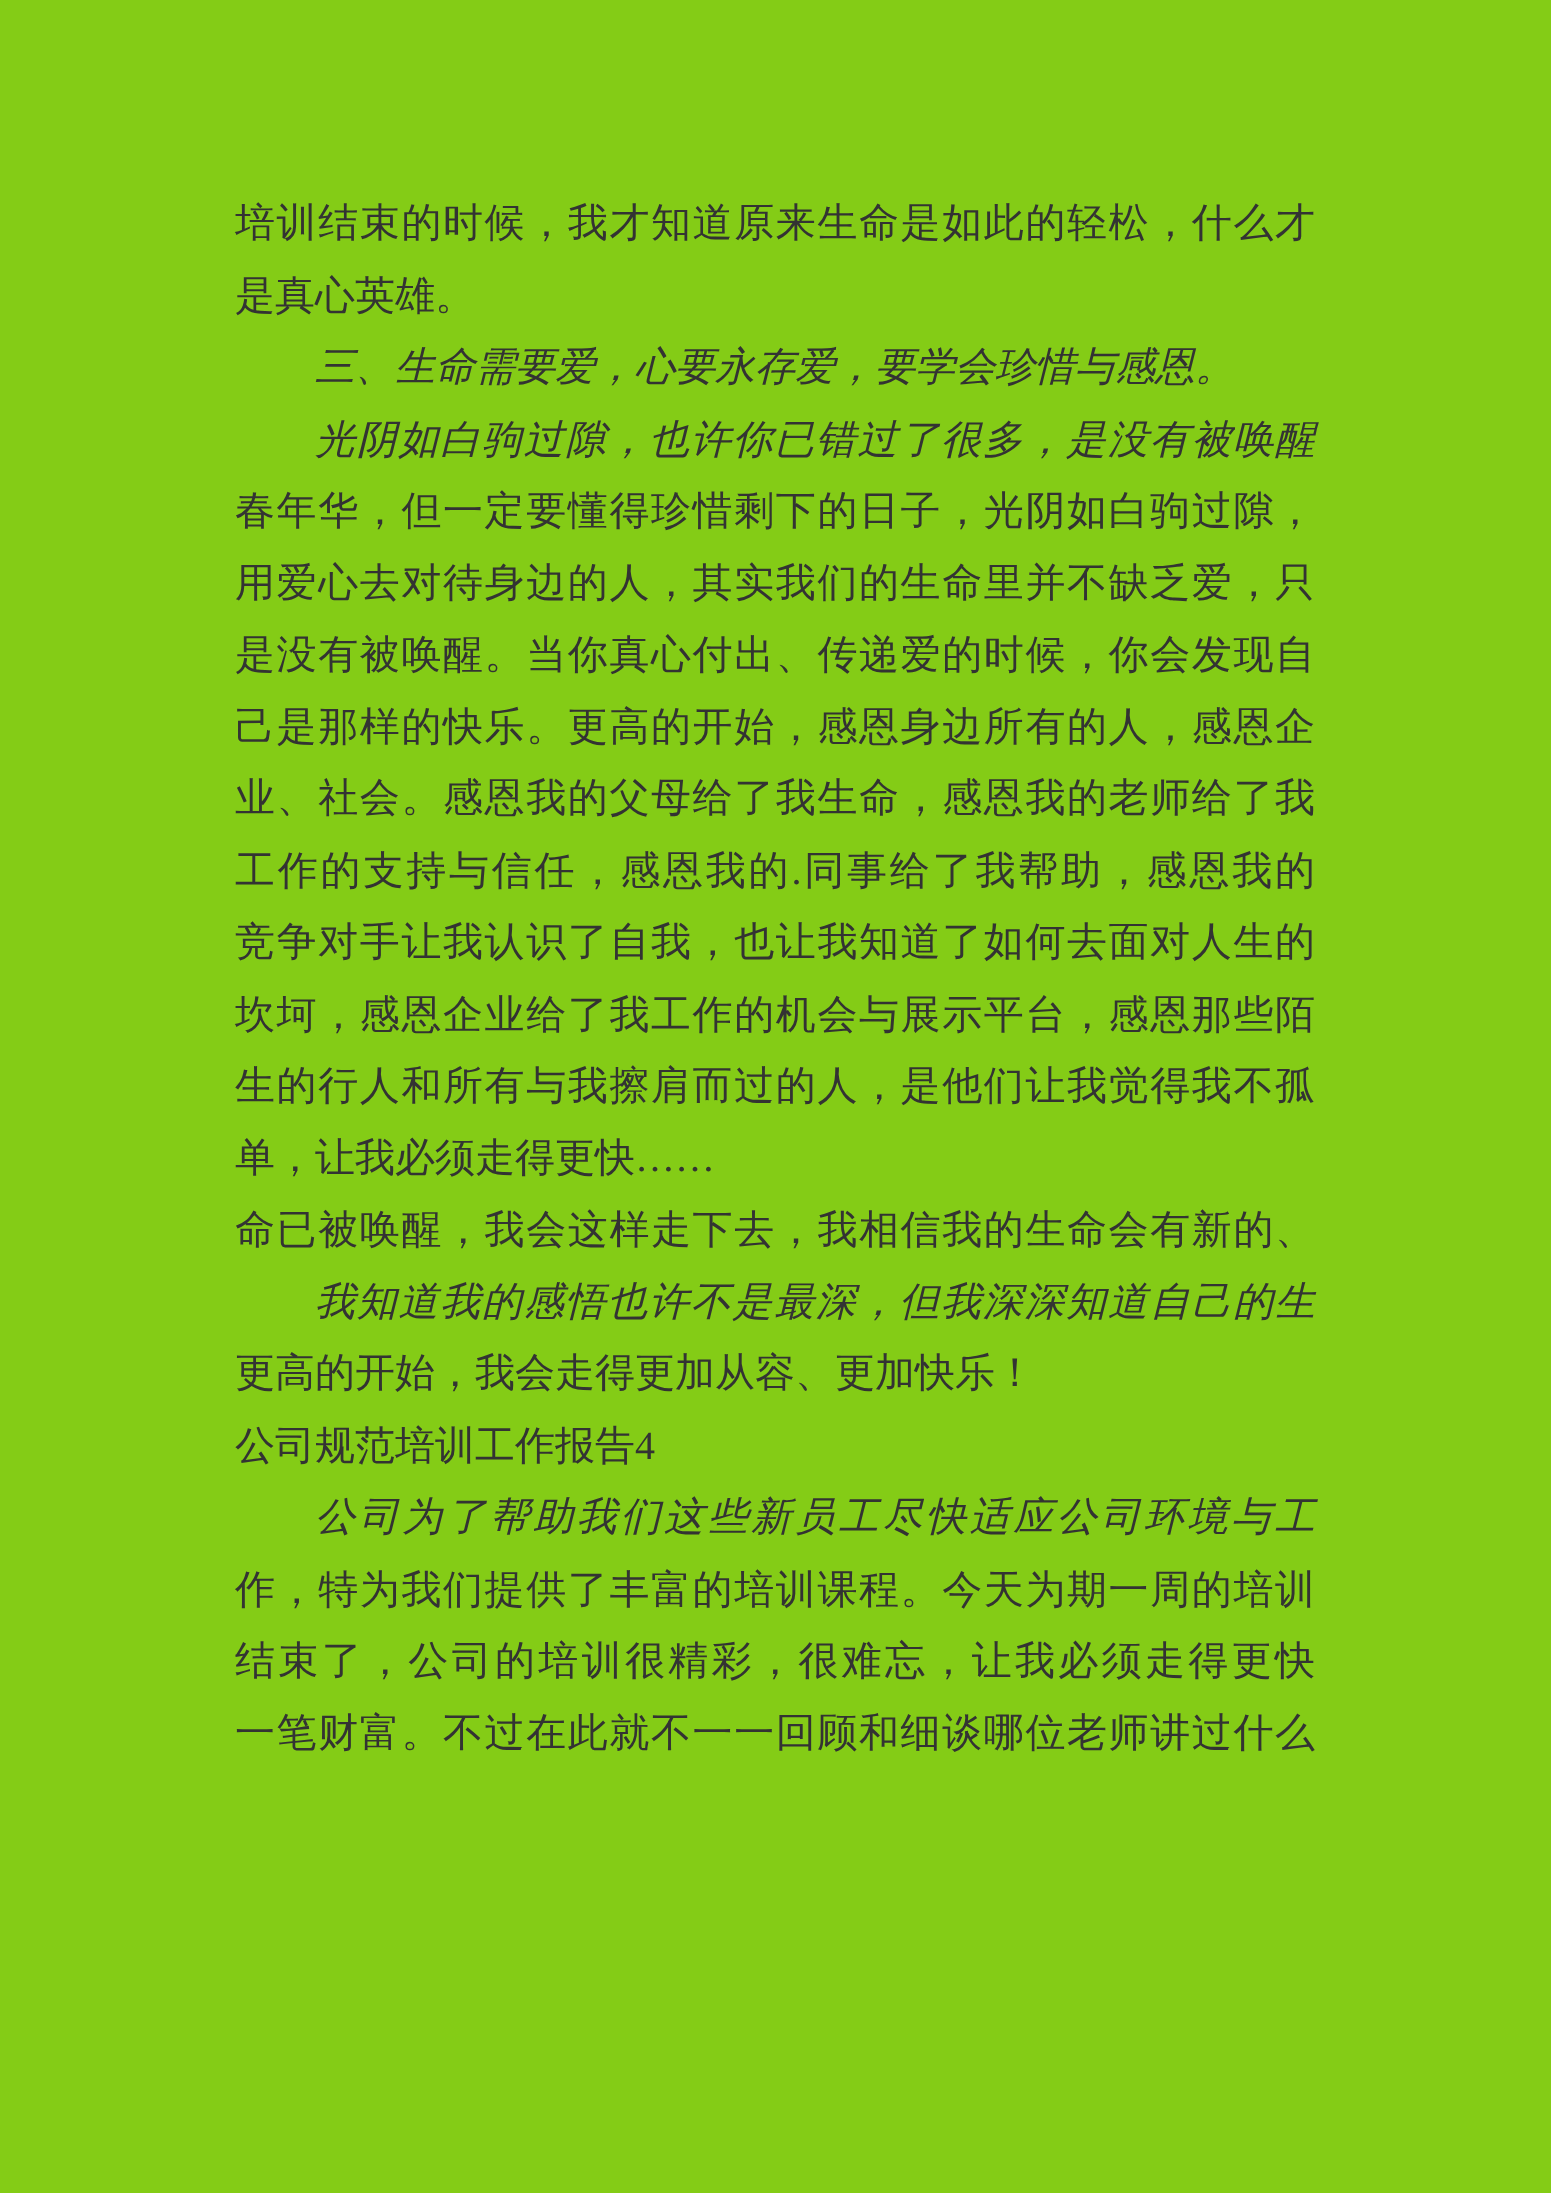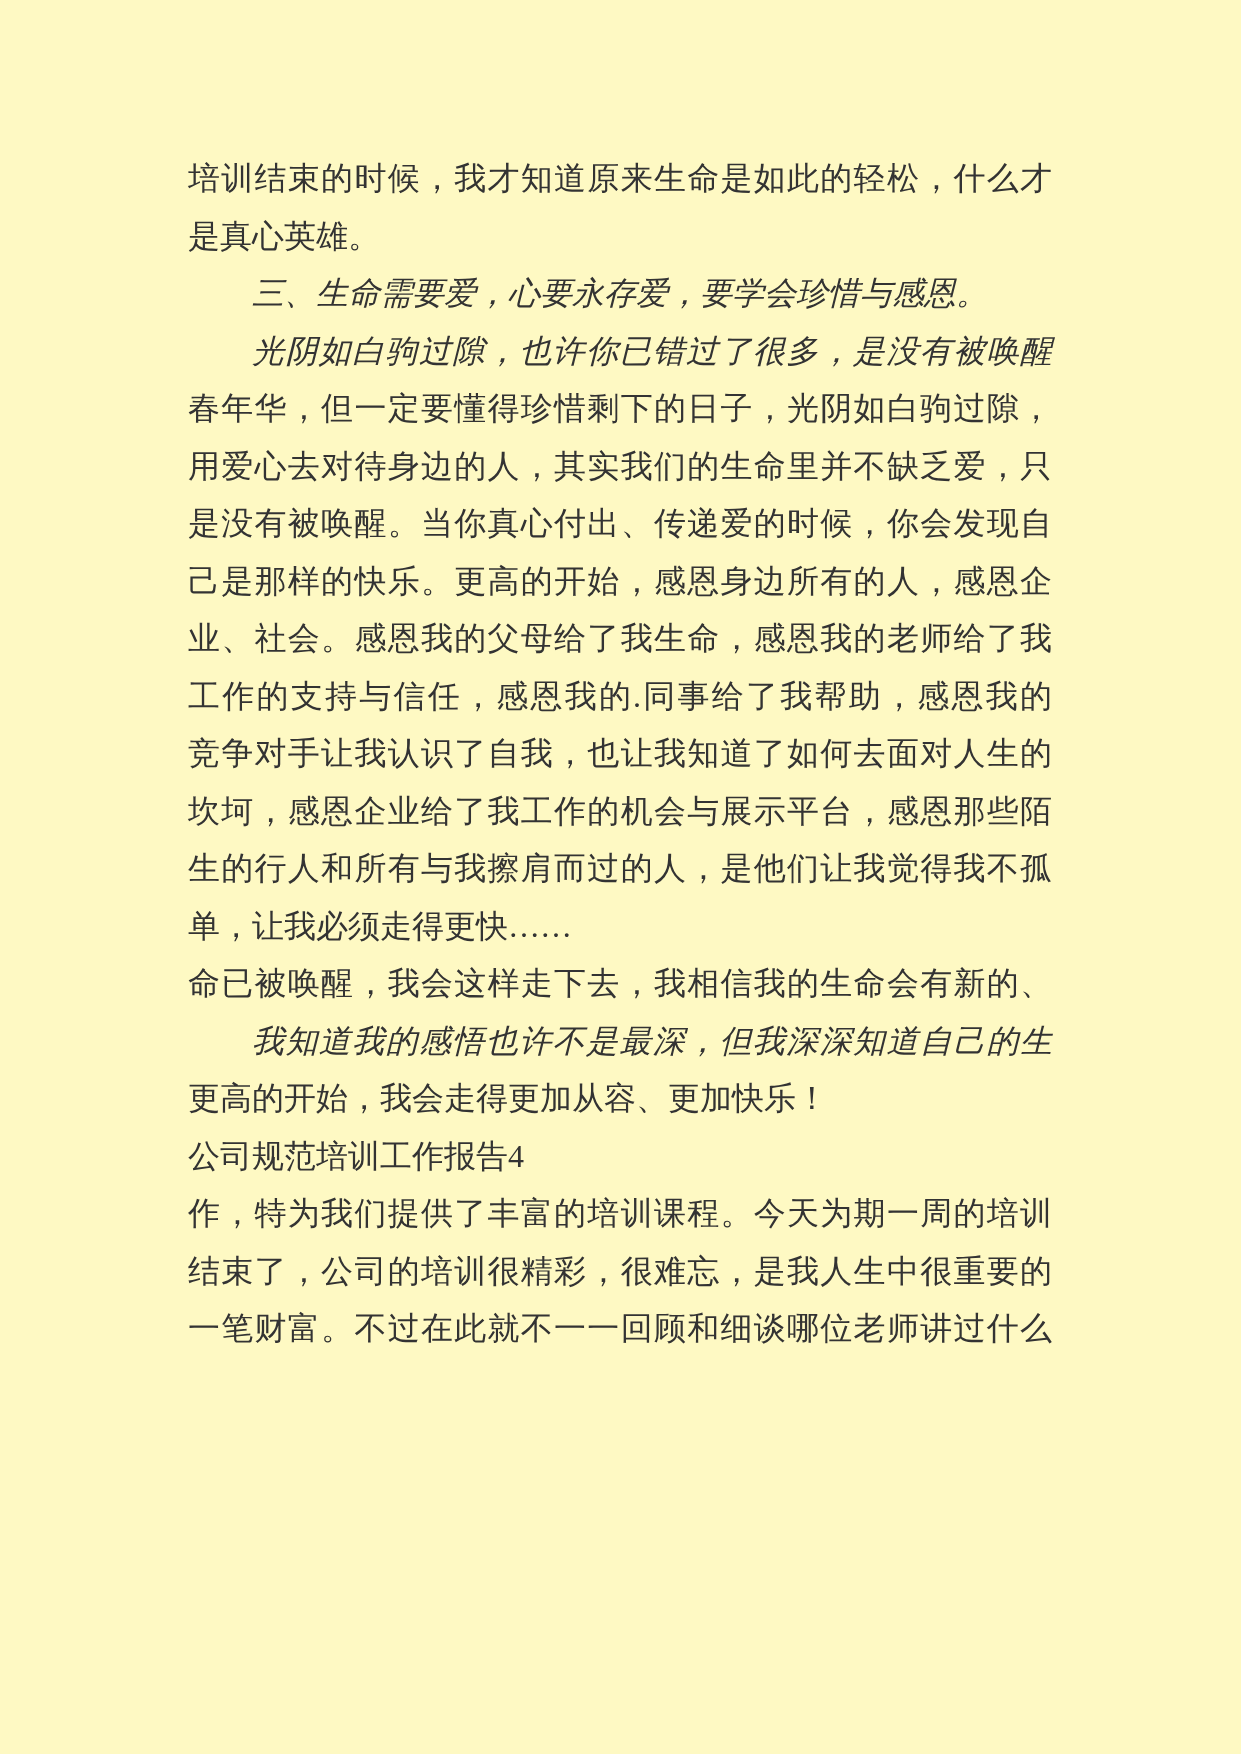--- a/index.html
+++ b/index.html
@@ -4,21 +4,21 @@
 <style>
   html, body {
     margin: 0;
     padding: 0;
     background: #ffffff;
   }
   .page {
     position: relative;
     width: 1241px;
     height: 1754px;
-    background: #fef9c3;
+    background: #84cc16;
     overflow: hidden;
     font-family: "Liberation Serif", "DejaVu Serif", serif;
   }
   .text-block {
     position: absolute;
     left: 188px;
     top: 150px;
     width: 864px;
     font-size: 32px;
     line-height: 57.5px;
@@ -59,17 +59,18 @@
       <div class="line just">业、社会。感恩我的父母给了我生命，感恩我的老师给了我</div>
       <div class="line just">工作的支持与信任，感恩我的.同事给了我帮助，感恩我的</div>
       <div class="line just">竞争对手让我认识了自我，也让我知道了如何去面对人生的</div>
       <div class="line just">坎坷，感恩企业给了我工作的机会与展示平台，感恩那些陌</div>
       <div class="line just">生的行人和所有与我擦肩而过的人，是他们让我觉得我不孤</div>
       <div class="line">单，让我必须走得更快……</div>
       <div class="line just">命已被唤醒，我会这样走下去，我相信我的生命会有新的、</div>
       <div class="line just indent">我知道我的感悟也许不是最深，但我深深知道自己的生</div>
       <div class="line">更高的开始，我会走得更加从容、更加快乐！</div>
       <div class="line heading">公司规范培训工作报告4</div>
+      <div class="line just indent">公司为了帮助我们这些新员工尽快适应公司环境与工</div>
       <div class="line just">作，特为我们提供了丰富的培训课程。今天为期一周的培训</div>
-      <div class="line just">结束了，公司的培训很精彩，很难忘，是我人生中很重要的</div>
+      <div class="line just">结束了，公司的培训很精彩，很难忘，让我必须走得更快</div>
       <div class="line just">一笔财富。不过在此就不一一回顾和细谈哪位老师讲过什么</div>
     </div>
 </div>
 
 </body></html>

